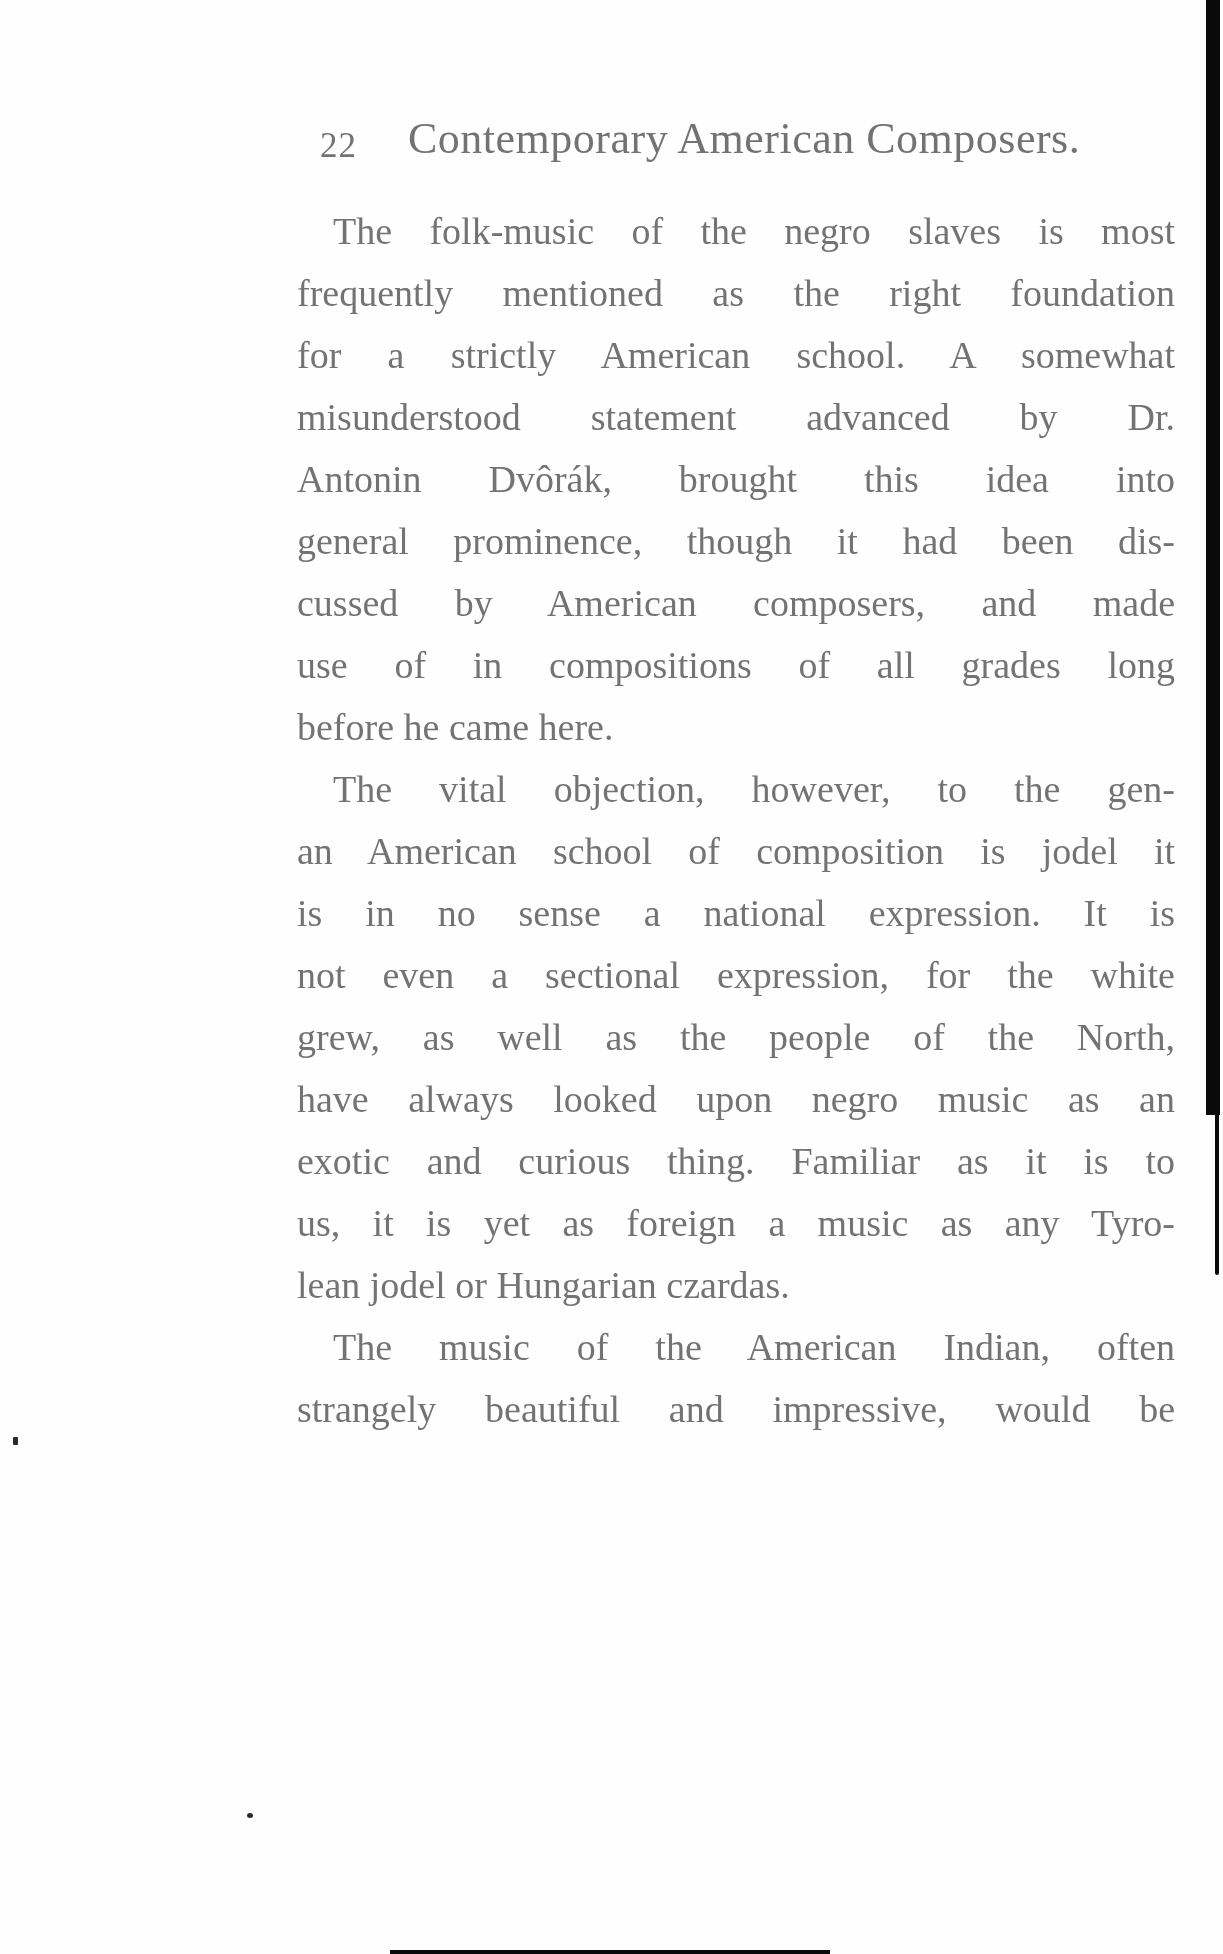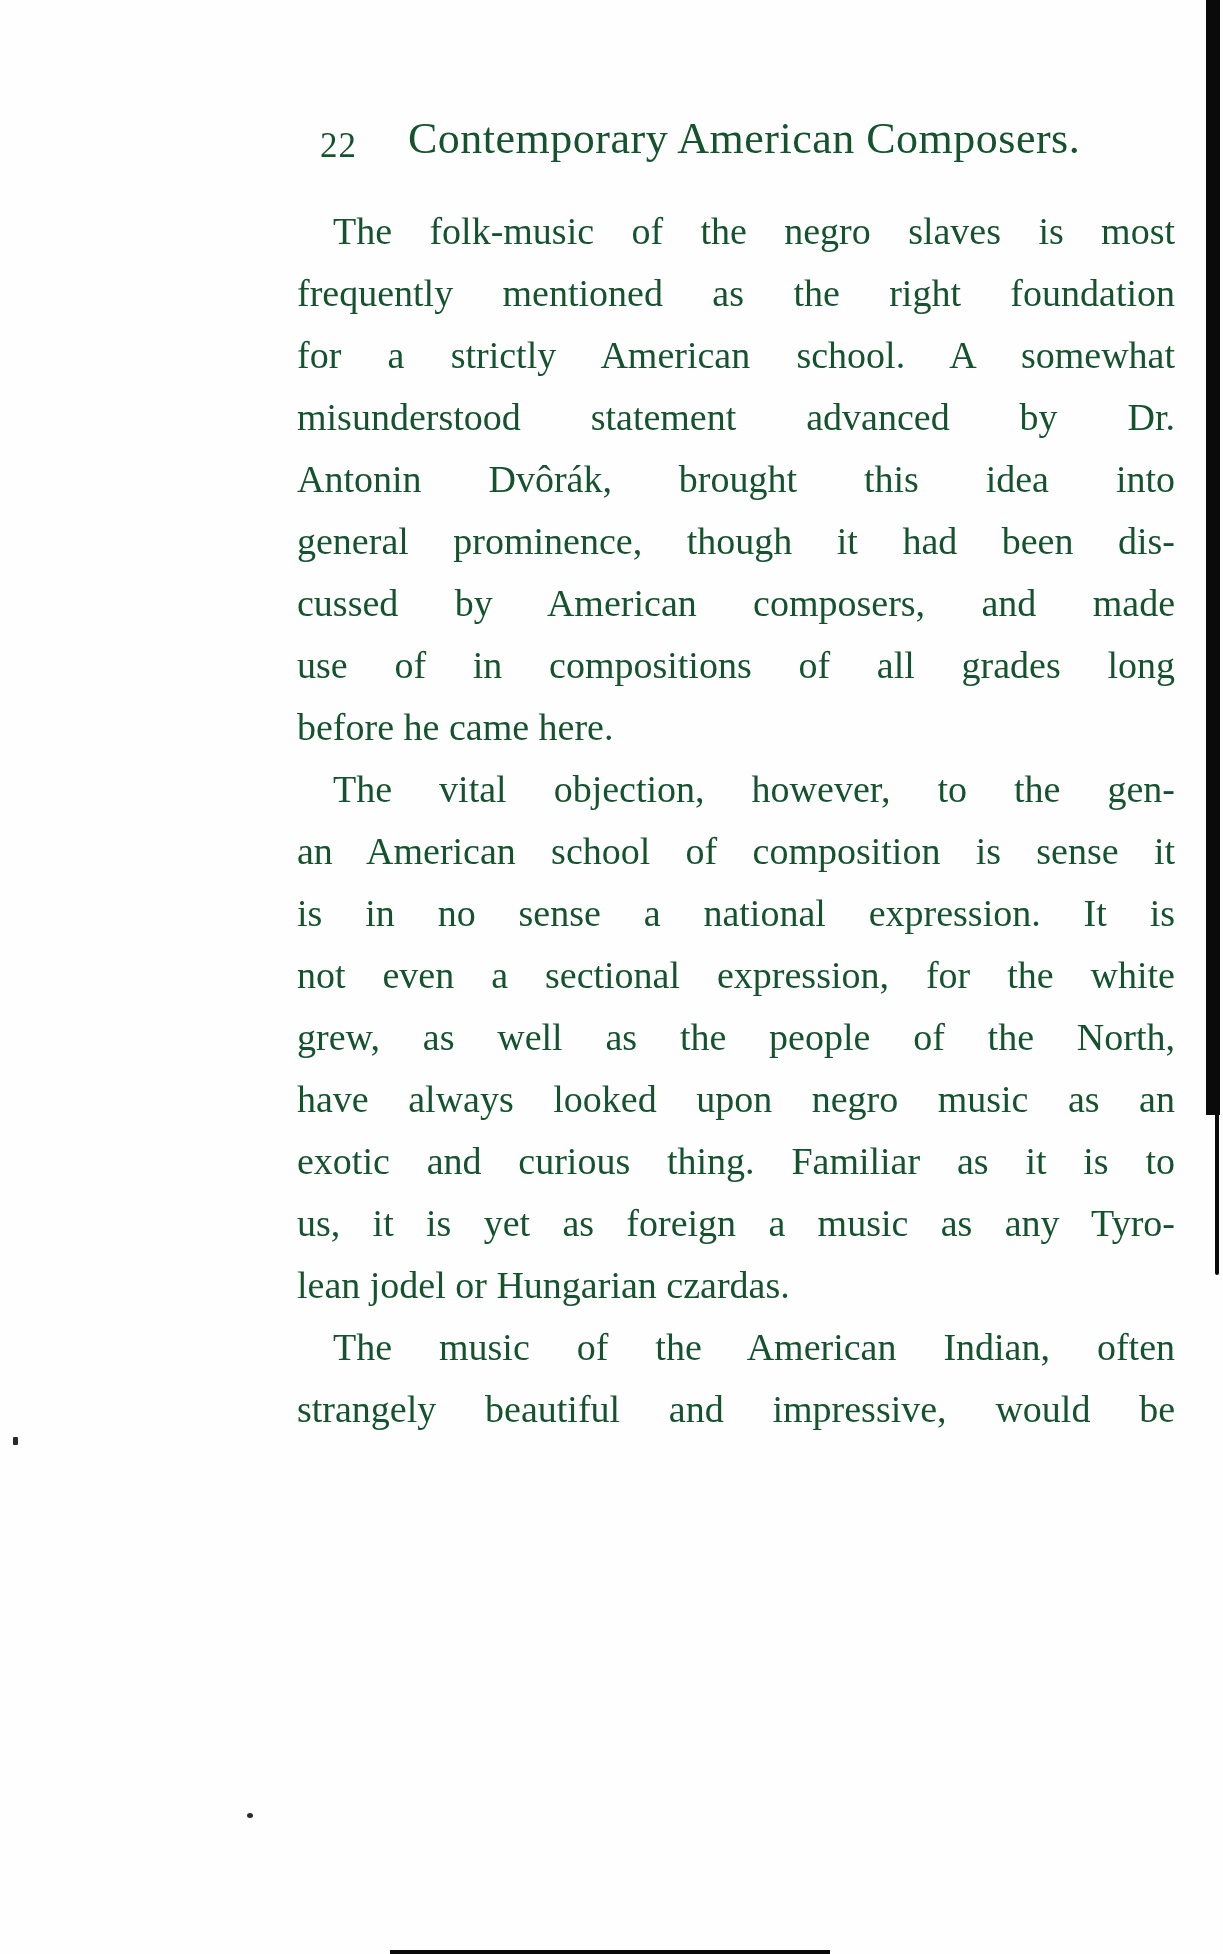--- a/index.html
+++ b/index.html
@@ -7,21 +7,21 @@
     padding: 0;
     background: #ffffff;
   }
   .page {
     position: relative;
     width: 1223px;
     height: 1954px;
     background: #fefefe;
     overflow: hidden;
     font-family: "Liberation Serif", serif;
-    color: #14532d;
+    color: #737373;
   }
   
   .header { position: absolute; top: 0; left: 0; width: 100%; height: 190px; }
   .page-number {
     position: absolute;
     left: 320px;
     top: 126px;
     font-size: 35px;
     letter-spacing: 1px;
   }
@@ -78,21 +78,21 @@
       <div class="ln">misunderstood statement advanced by Dr.</div>
       <div class="ln">Antonin Dvôrák, brought this idea into</div>
       <div class="ln">general prominence, though it had been dis-</div>
       <div class="ln">cussed by American composers, and made</div>
       <div class="ln">use of in compositions of all grades long</div>
       <div class="ln end">before he came here.</div>
     </div>
 
     <div>
       <div class="ln indent">The vital objection, however, to the gen-</div>
-      <div class="ln">an American school of composition is sense it</div>
+      <div class="ln">an American school of composition is jodel it</div>
       <div class="ln">is in no sense a national expression.  It is</div>
       <div class="ln">not even a sectional expression, for the white</div>
       <div class="ln">grew, as well as the people of the North,</div>
       <div class="ln">have always looked upon negro music as an</div>
       <div class="ln">exotic and curious thing.  Familiar as it is to</div>
       <div class="ln">us, it is yet as foreign a music as any Tyro-</div>
       <div class="ln end">lean jodel or Hungarian czardas.</div>
     </div>
 
     <div>

